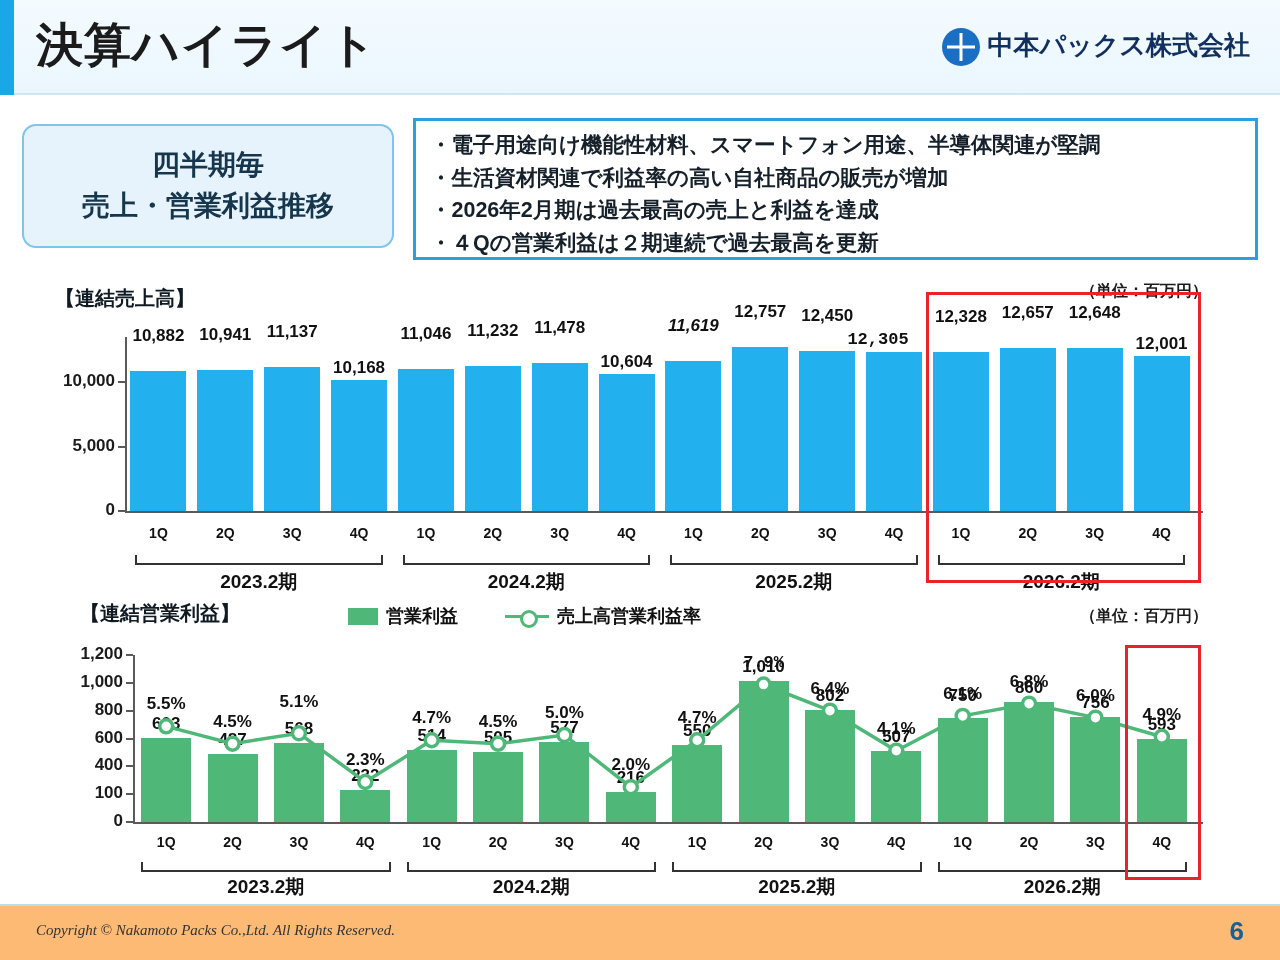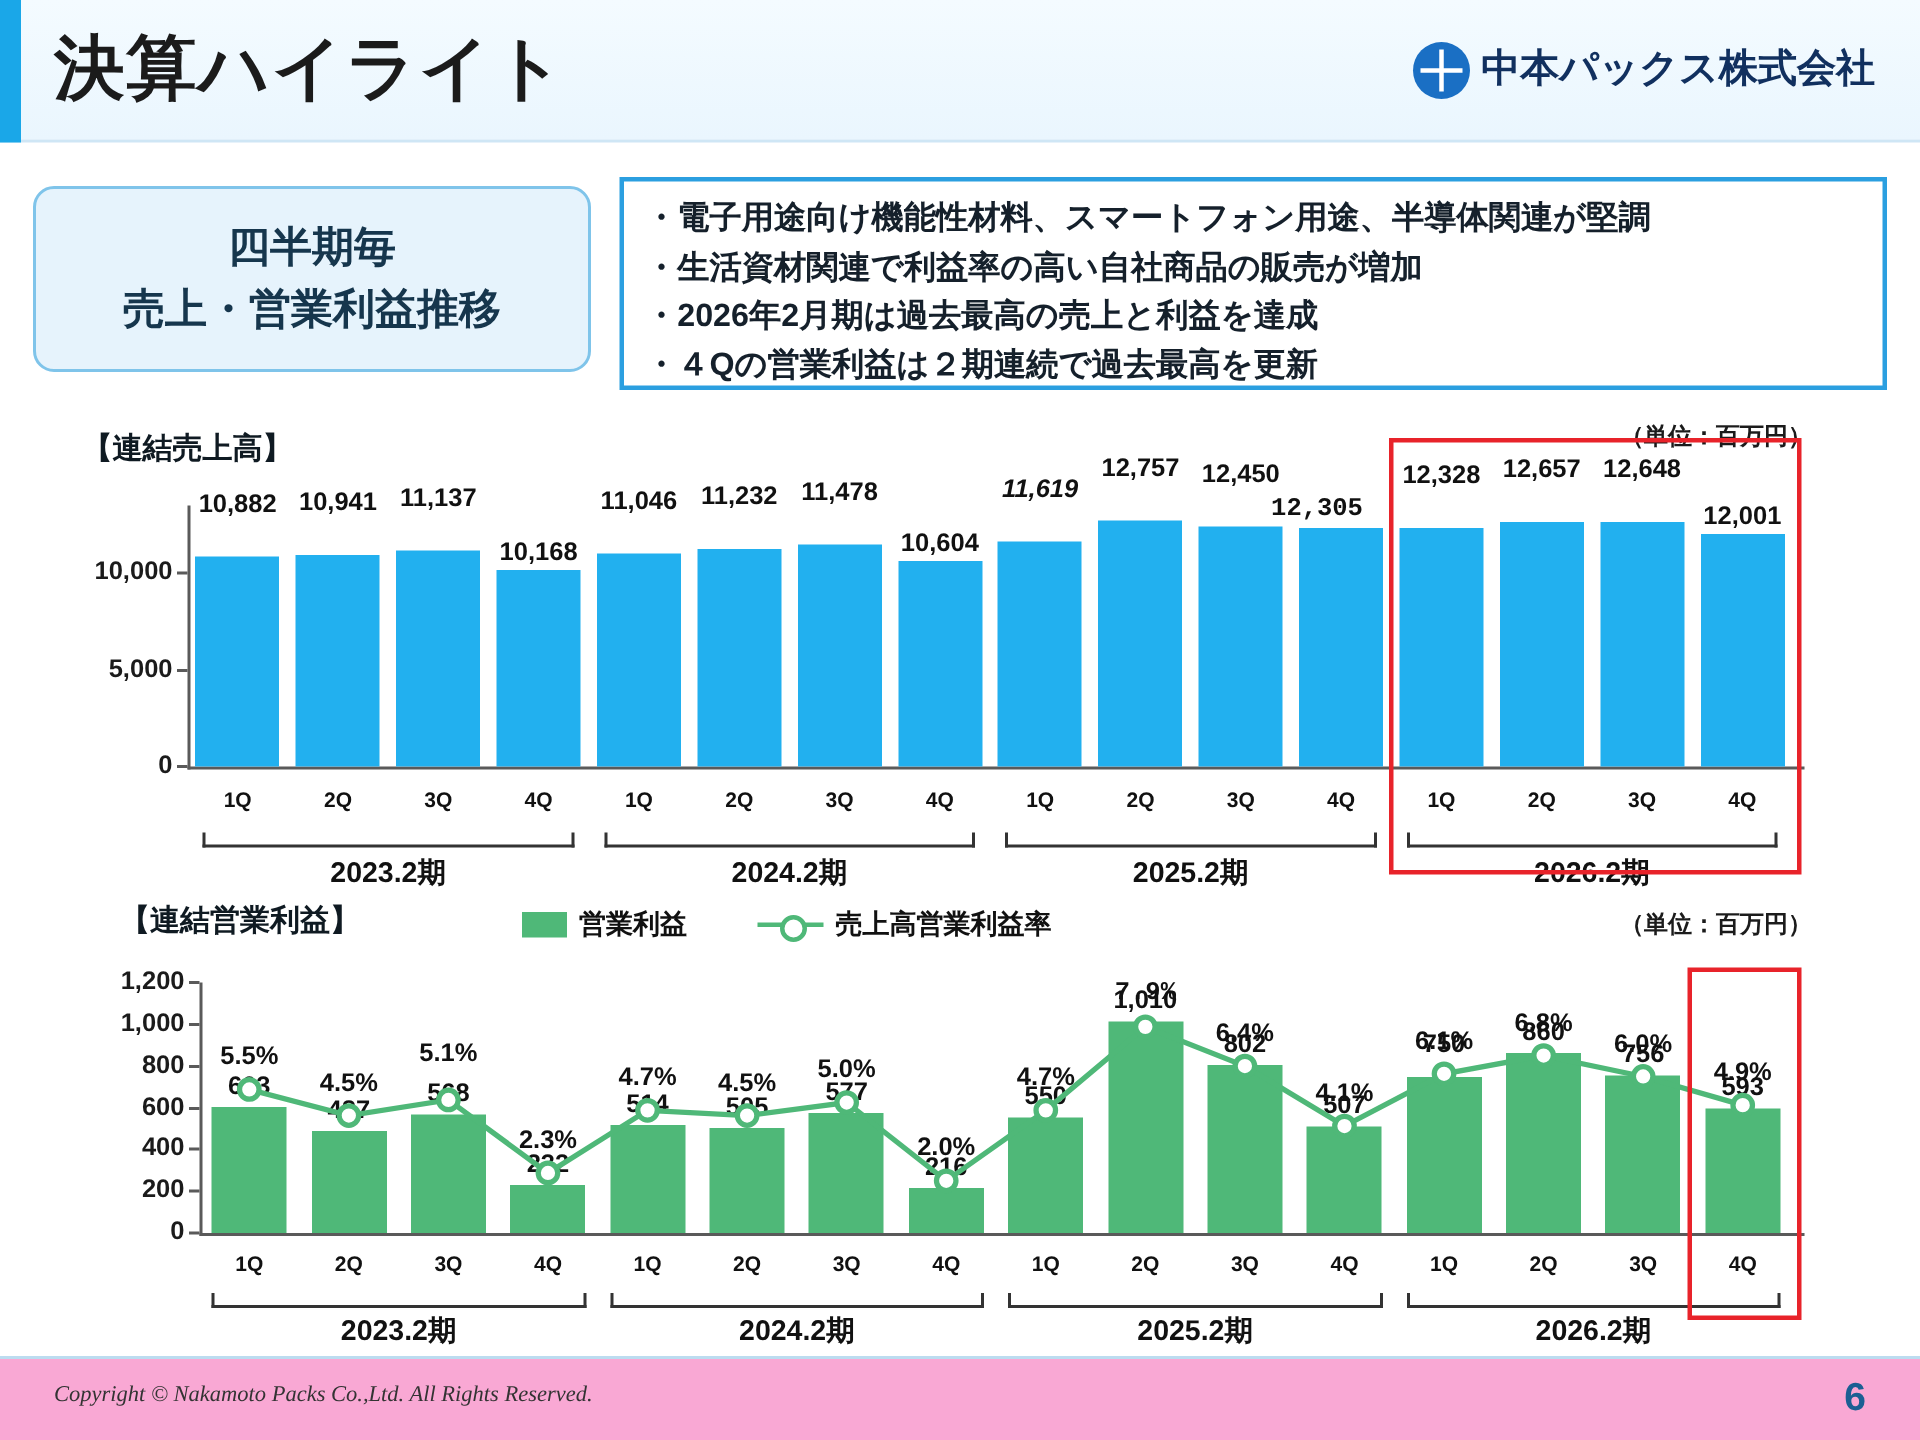--- a/index.html
+++ b/index.html
@@ -105,21 +105,21 @@
     width:44px; height:3px; background:#4fb878; position:relative; display:inline-block;
   }
   .legend-line:after{
     content:""; position:absolute; left:15px; top:-5px; width:12px; height:12px;
     border-radius:50%; background:#fff; border:3px solid #4fb878;
   }
 
   
   .footer {
     position:absolute; left:0; bottom:0; width:1280px; height:56px;
-    background:#f9a8d4; border-top:2px solid #bcdcf0;
+    background:#fdba74; border-top:2px solid #bcdcf0;
   }
   .copyright {
     position:absolute; left:36px; top:16px;
     font-family:"Liberation Serif", serif; font-style:italic;
     font-size:15px; color:#333;
   }
   .page-num {
     position:absolute; right:36px; top:10px;
     font-size:26px; font-weight:bold; color:#1b5f93;
   }
@@ -228,21 +228,21 @@
 </div>
 <div class="legend" style="left:505px; top:604px;">
   <span class="legend-line"></span>
   <span class="legend-text">売上高営業利益率</span>
 </div>
 <div id="profit-chart">
     <div class="axis-line" style="left:133px; top:655px; width:2px; height:169px;"></div>
     <div class="axis-line" style="left:133px; top:822px; width:1070px; height:2px;"></div>
     <div class="tick-label" style="left:13px; top:811px; width:110px;">0</div>
     <div class="axis-line" style="left:126px; top:821px; width:7px; height:2px;"></div>
-    <div class="tick-label" style="left:13px; top:783.1666666666666px; width:110px;">200</div>
+    <div class="tick-label" style="left:13px; top:783.1666666666666px; width:110px;">100</div>
     <div class="axis-line" style="left:126px; top:793.1666666666666px; width:7px; height:2px;"></div>
     <div class="tick-label" style="left:13px; top:755.3333333333334px; width:110px;">400</div>
     <div class="axis-line" style="left:126px; top:765.3333333333334px; width:7px; height:2px;"></div>
     <div class="tick-label" style="left:13px; top:727.5px; width:110px;">600</div>
     <div class="axis-line" style="left:126px; top:737.5px; width:7px; height:2px;"></div>
     <div class="tick-label" style="left:13px; top:699.6666666666666px; width:110px;">800</div>
     <div class="axis-line" style="left:126px; top:709.6666666666666px; width:7px; height:2px;"></div>
     <div class="tick-label" style="left:13px; top:671.8333333333333px; width:110px;">1,000</div>
     <div class="axis-line" style="left:126px; top:681.8333333333333px; width:7px; height:2px;"></div>
     <div class="tick-label" style="left:13px; top:644px; width:110px;">1,200</div>

